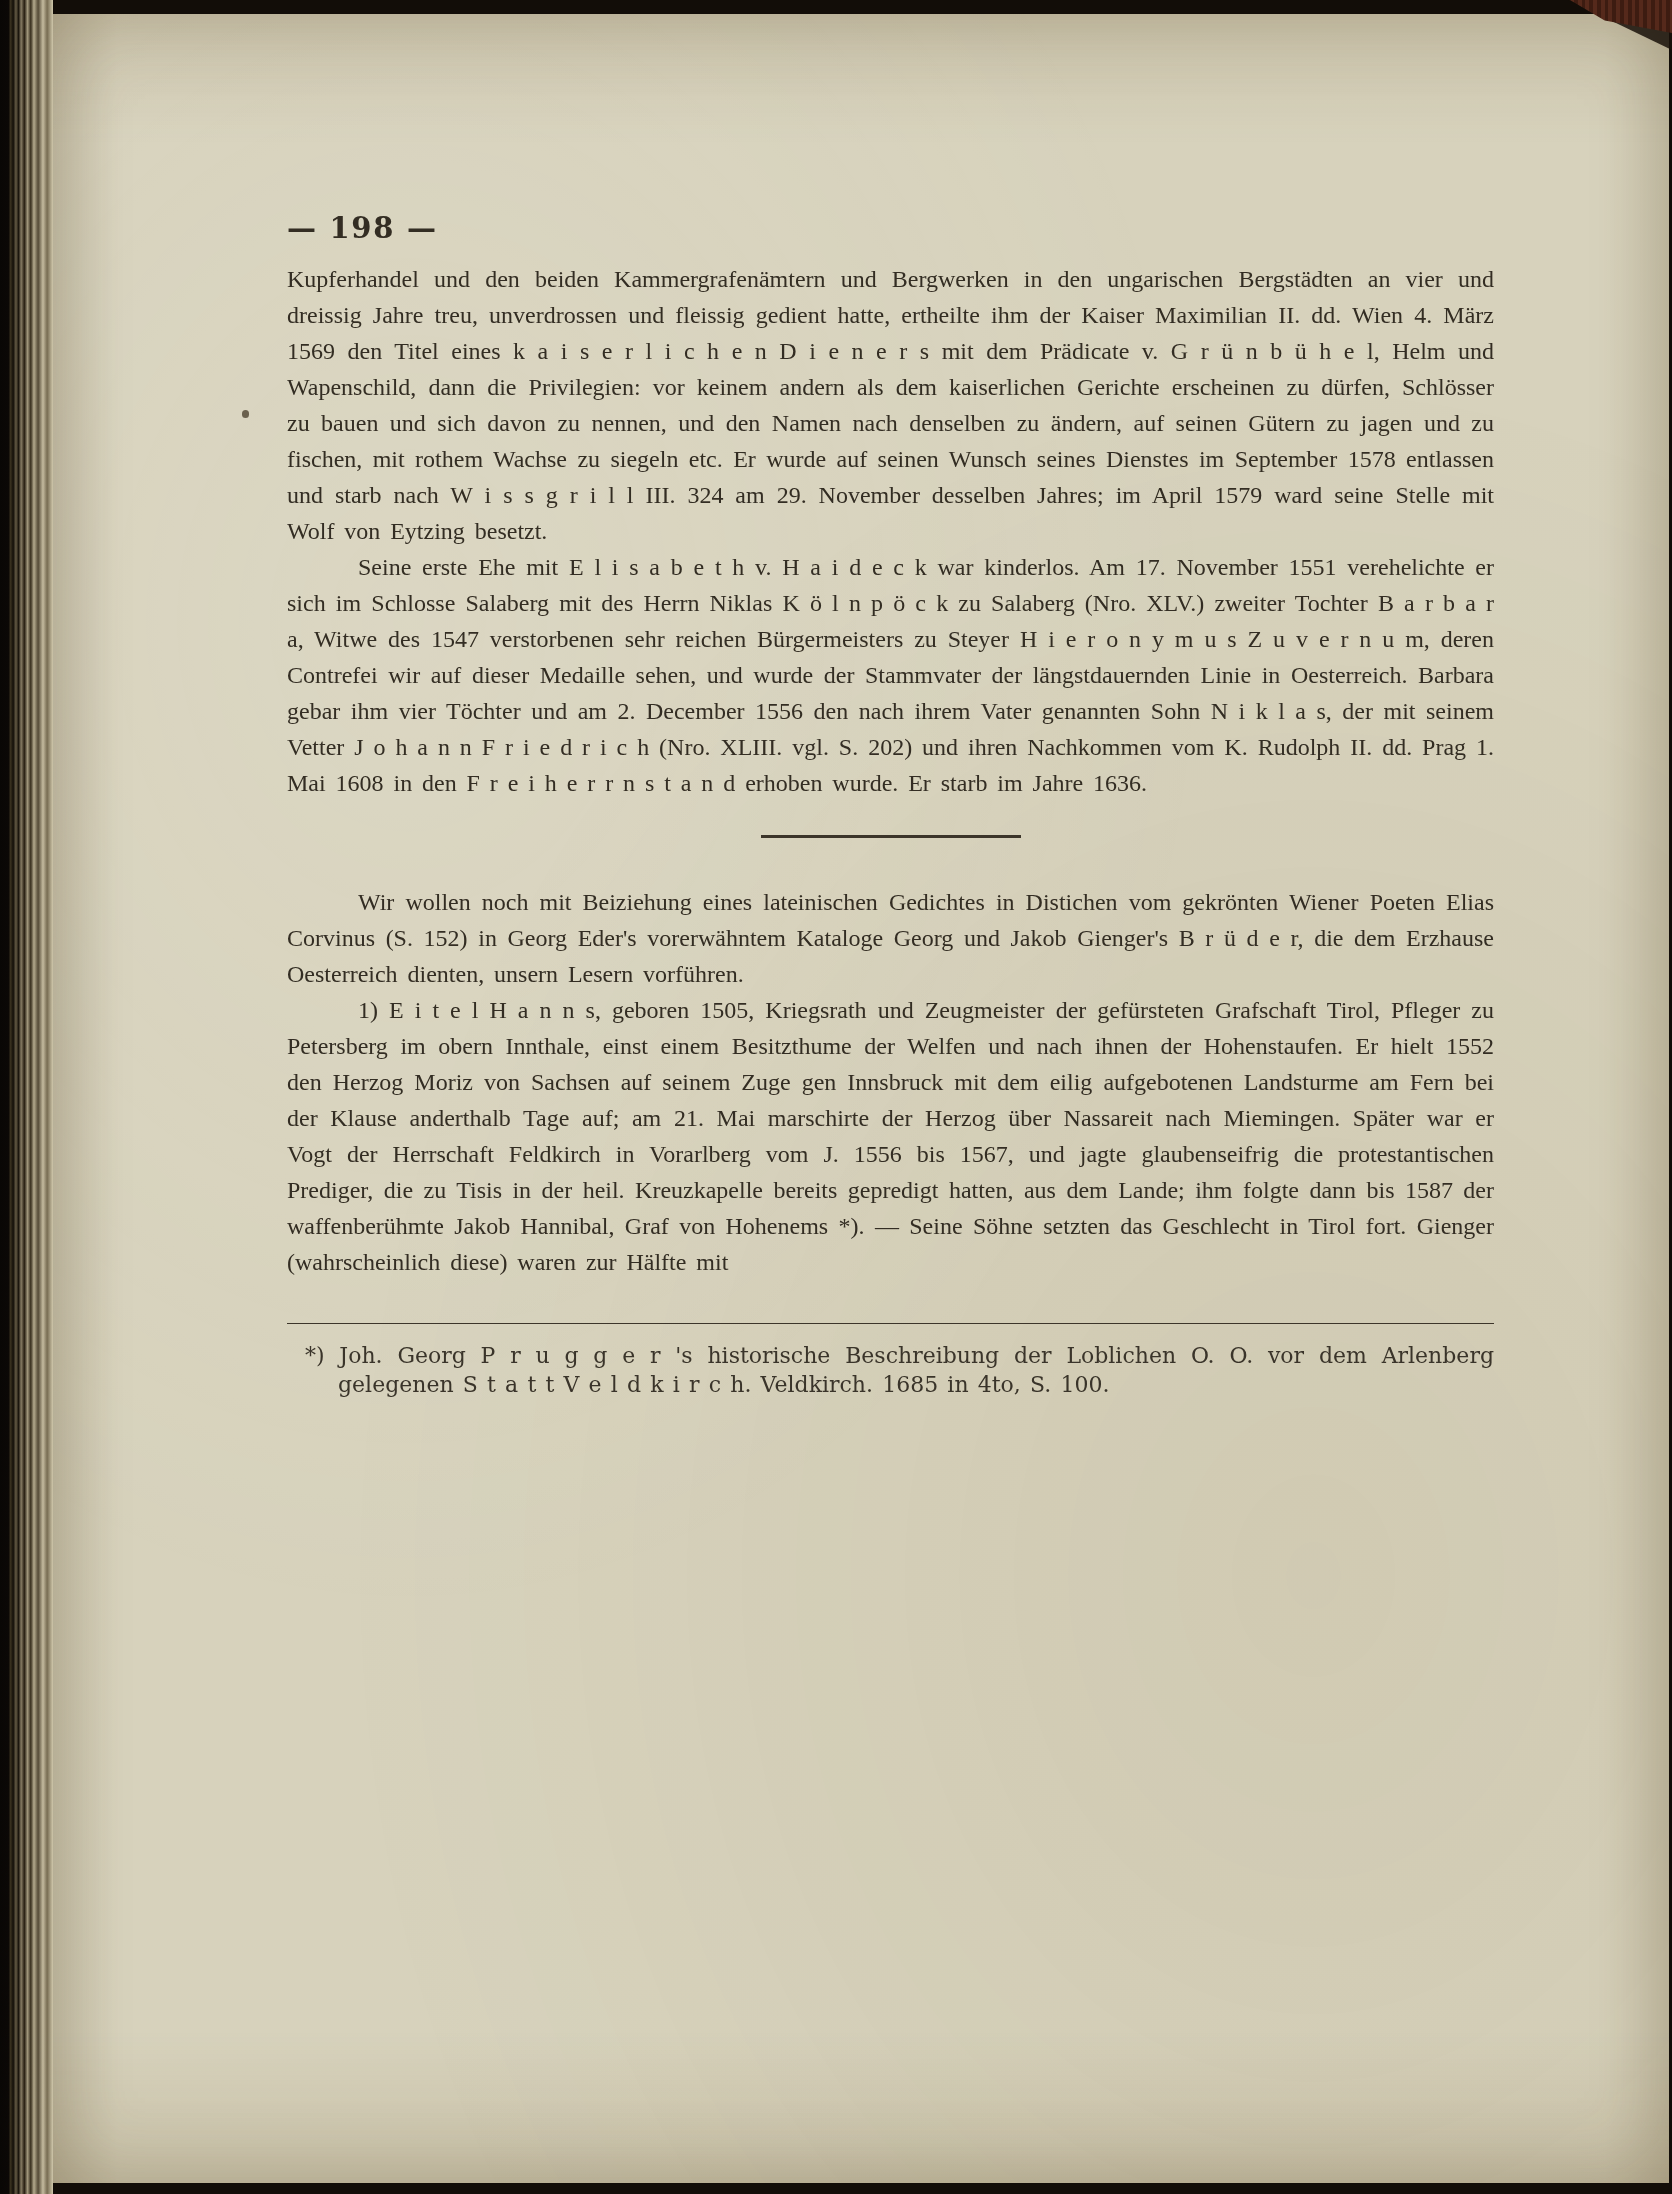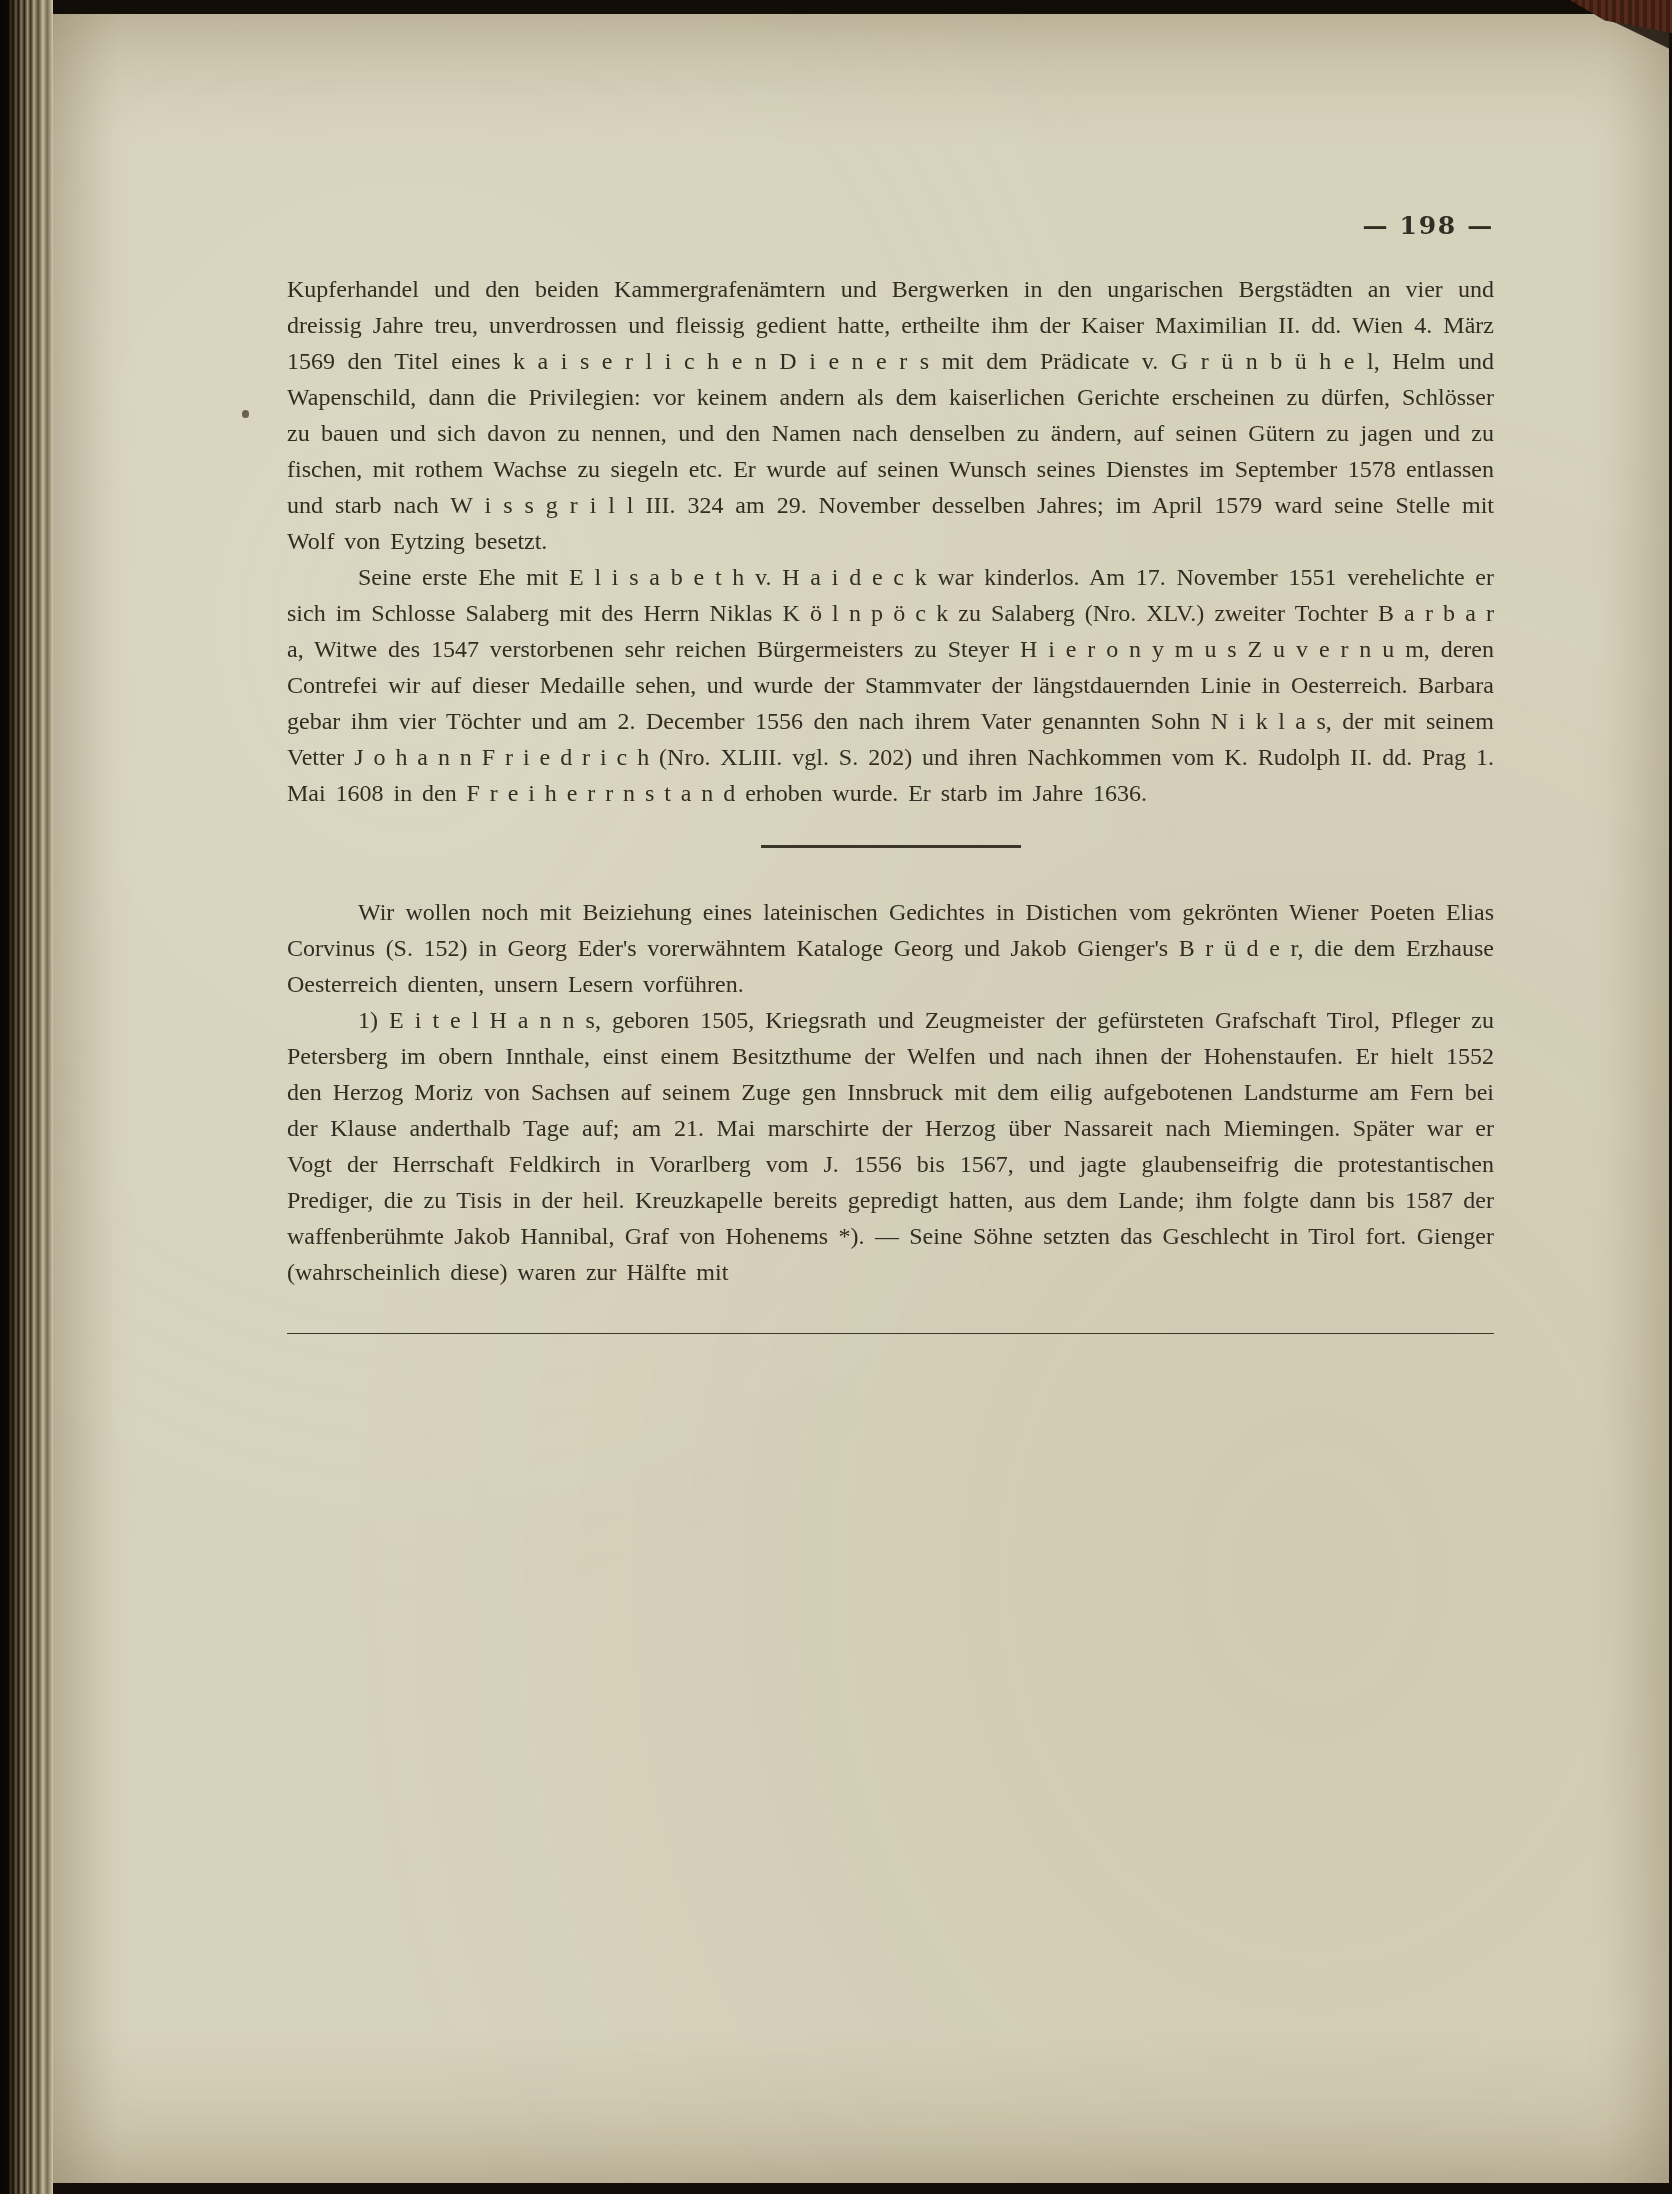--- a/index.html
+++ b/index.html
@@ -56,23 +56,23 @@
     position:absolute; left:189px; top:396px; width:7.2px; height:7.2px;
     border-radius:50%; background:#574c3a; opacity:.85;
   }
 
   .content {
     position:absolute; left:234px; top:197px; width:1207px;
     color:#332d23;
   }
 
   .page-number {
-    text-align:right;
-    font-size:25px; font-weight:700; letter-spacing:1.7px;
-    margin-bottom:31px;
+    text-align:left;
+    font-size:29px; font-weight:700; letter-spacing:1.7px;
+    margin-bottom:16px;
   }
 
   .para {
     font-size:24px; line-height:36px;
     text-align:justify;
     word-spacing:3.9px;
     font-family:Liberation Serif, serif;
   }
   .para.indent { text-indent:71px; }
 
@@ -108,18 +108,19 @@
 
     <p class="para">Kupferhandel und den beiden Kammergrafenämtern und Bergwerken in den ungarischen Bergstädten an vier und dreissig Jahre treu, unverdrossen und fleissig gedient hatte, ertheilte ihm der Kaiser Maximilian II. dd. Wien 4. März 1569 den Titel eines k a i s e r l i c h e n  D i e n e r s mit dem Prädicate v. G r ü n b ü h e l, Helm und Wapenschild, dann die Privilegien: vor keinem andern als dem kaiserlichen Gerichte erscheinen zu dürfen, Schlösser zu bauen und sich davon zu nennen, und den Namen nach denselben zu ändern, auf seinen Gütern zu jagen und zu fischen, mit rothem Wachse zu siegeln etc. Er wurde auf seinen Wunsch seines Dienstes im September 1578 entlassen und starb nach W i s s g r i l l III. 324 am 29. November desselben Jahres; im April 1579 ward seine Stelle mit Wolf von Eytzing besetzt.</p>
     <p class="para indent">Seine erste Ehe mit E l i s a b e t h  v.  H a i d e c k war kinderlos. Am 17. November 1551 verehelichte er sich im Schlosse Salaberg mit des Herrn Niklas K ö l n p ö c k zu Salaberg (Nro. XLV.) zweiter Tochter B a r b a r a, Witwe des 1547 verstorbenen sehr reichen Bürgermeisters zu Steyer H i e r o n y m u s  Z u v e r n u m, deren Contrefei wir auf dieser Medaille sehen, und wurde der Stammvater der längstdauernden Linie in Oesterreich. Barbara gebar ihm vier Töchter und am 2. December 1556 den nach ihrem Vater genannten Sohn N i k l a s, der mit seinem Vetter J o h a n n  F r i e d r i c h (Nro. XLIII. vgl. S. 202) und ihren Nachkommen vom K. Rudolph II. dd. Prag 1. Mai 1608 in den F r e i h e r r n s t a n d erhoben wurde. Er starb im Jahre 1636.</p>
 
     <div class="sep"></div>
 
     <p class="para indent">Wir wollen noch mit Beiziehung eines lateinischen Gedichtes in Distichen vom gekrönten Wiener Poeten Elias Corvinus (S. 152) in Georg Eder's vorerwähntem Kataloge Georg und Jakob Gienger's B r ü d e r, die dem Erzhause Oesterreich dienten, unsern Lesern vorführen.</p>
     <p class="para indent">1) E i t e l  H a n n s, geboren 1505, Kriegsrath und Zeugmeister der gefürsteten Grafschaft Tirol, Pfleger zu Petersberg im obern Innthale, einst einem Besitzthume der Welfen und nach ihnen der Hohenstaufen. Er hielt 1552 den Herzog Moriz von Sachsen auf seinem Zuge gen Innsbruck mit dem eilig aufgebotenen Landsturme am Fern bei der Klause anderthalb Tage auf; am 21. Mai marschirte der Herzog über Nassareit nach Miemingen. Später war er Vogt der Herrschaft Feldkirch in Vorarlberg vom J. 1556 bis 1567, und jagte glaubenseifrig die protestantischen Prediger, die zu Tisis in der heil. Kreuzkapelle bereits gepredigt hatten, aus dem Lande; ihm folgte dann bis 1587 der waffenberühmte Jakob Hannibal, Graf von Hohenems *). — Seine Söhne setzten das Geschlecht in Tirol fort.  Gienger (wahrscheinlich diese) waren zur Hälfte mit</p>
 
     <div class="footnote-rule"></div>
+    <p class="footnote">*) Joh. Georg P r u g g e r 's historische Beschreibung der Loblichen O. O. vor dem Arlenberg gelegenen S t a t t  V e l d k i r c h. Veldkirch. 1685 in 4to, S. 100.</p>
   </div>
 </div>
 
 <div class="corner-shadow"></div>
 <div class="cover-corner"></div>
 
 
 </body></html>

